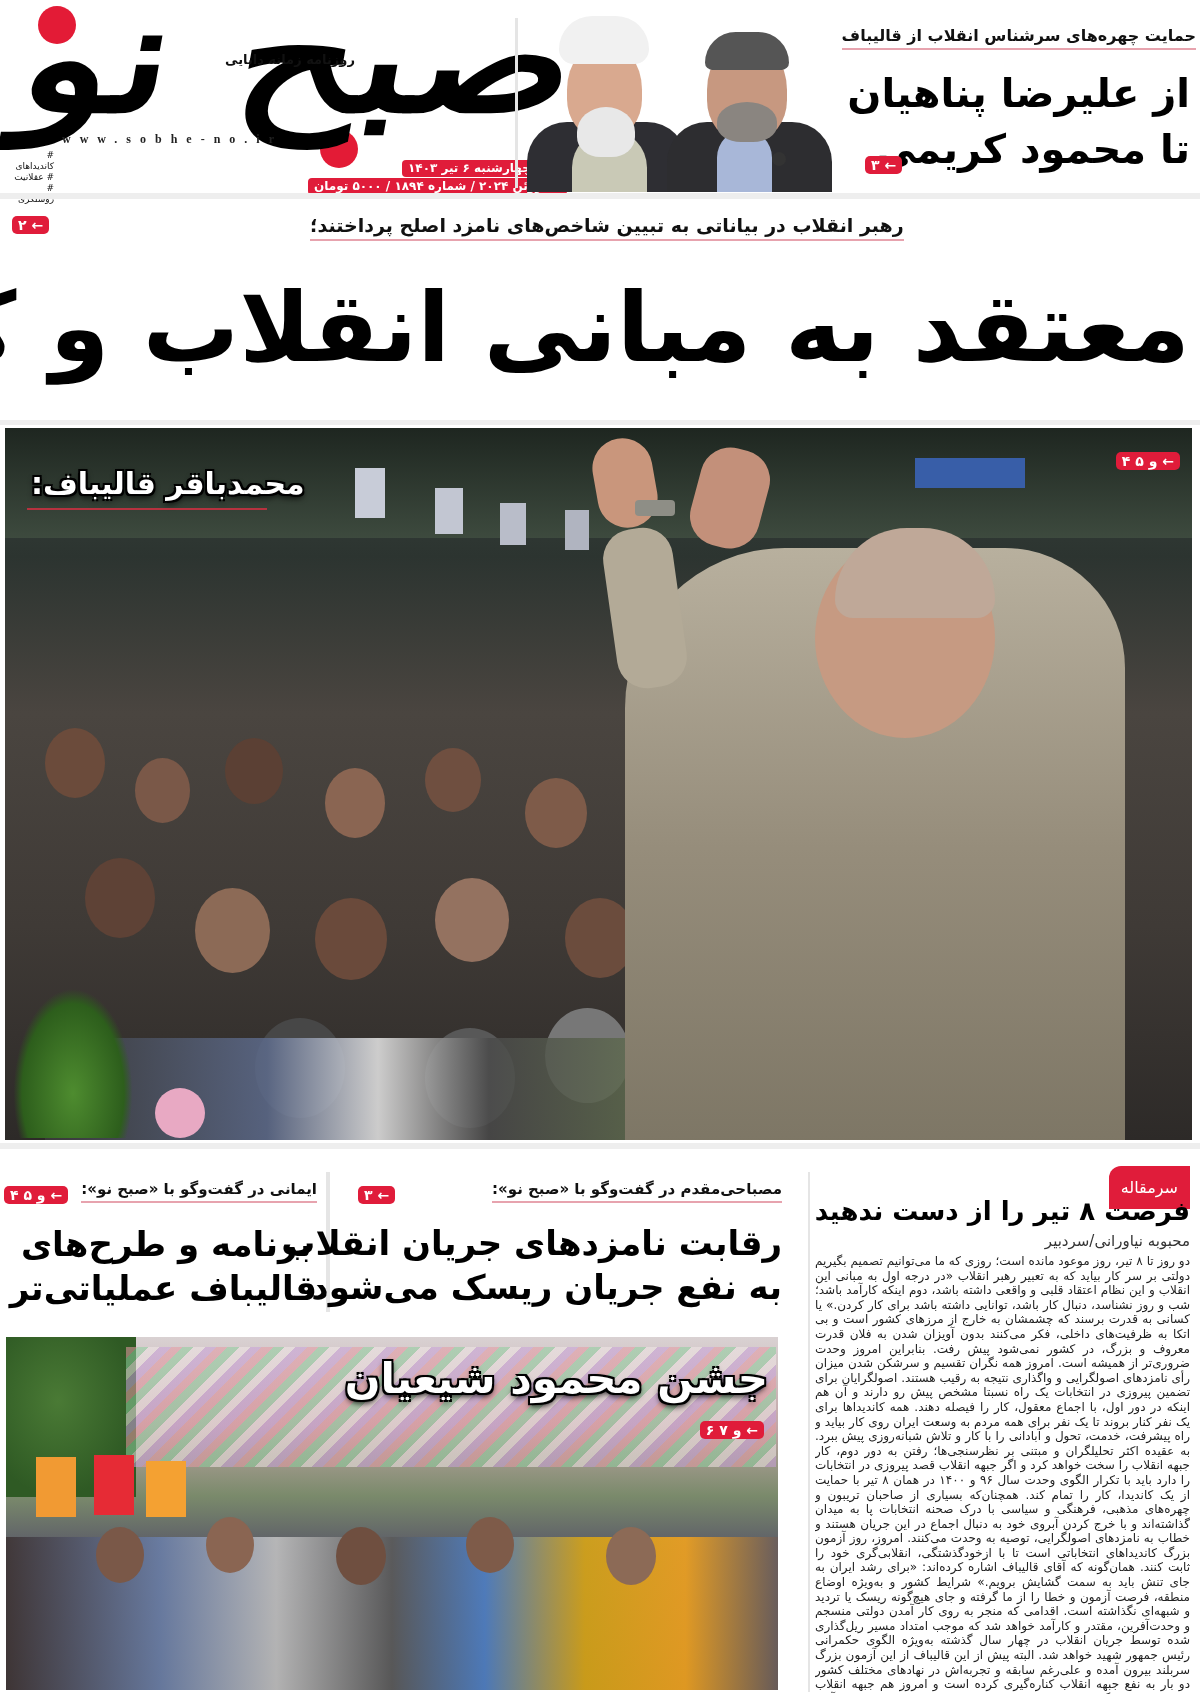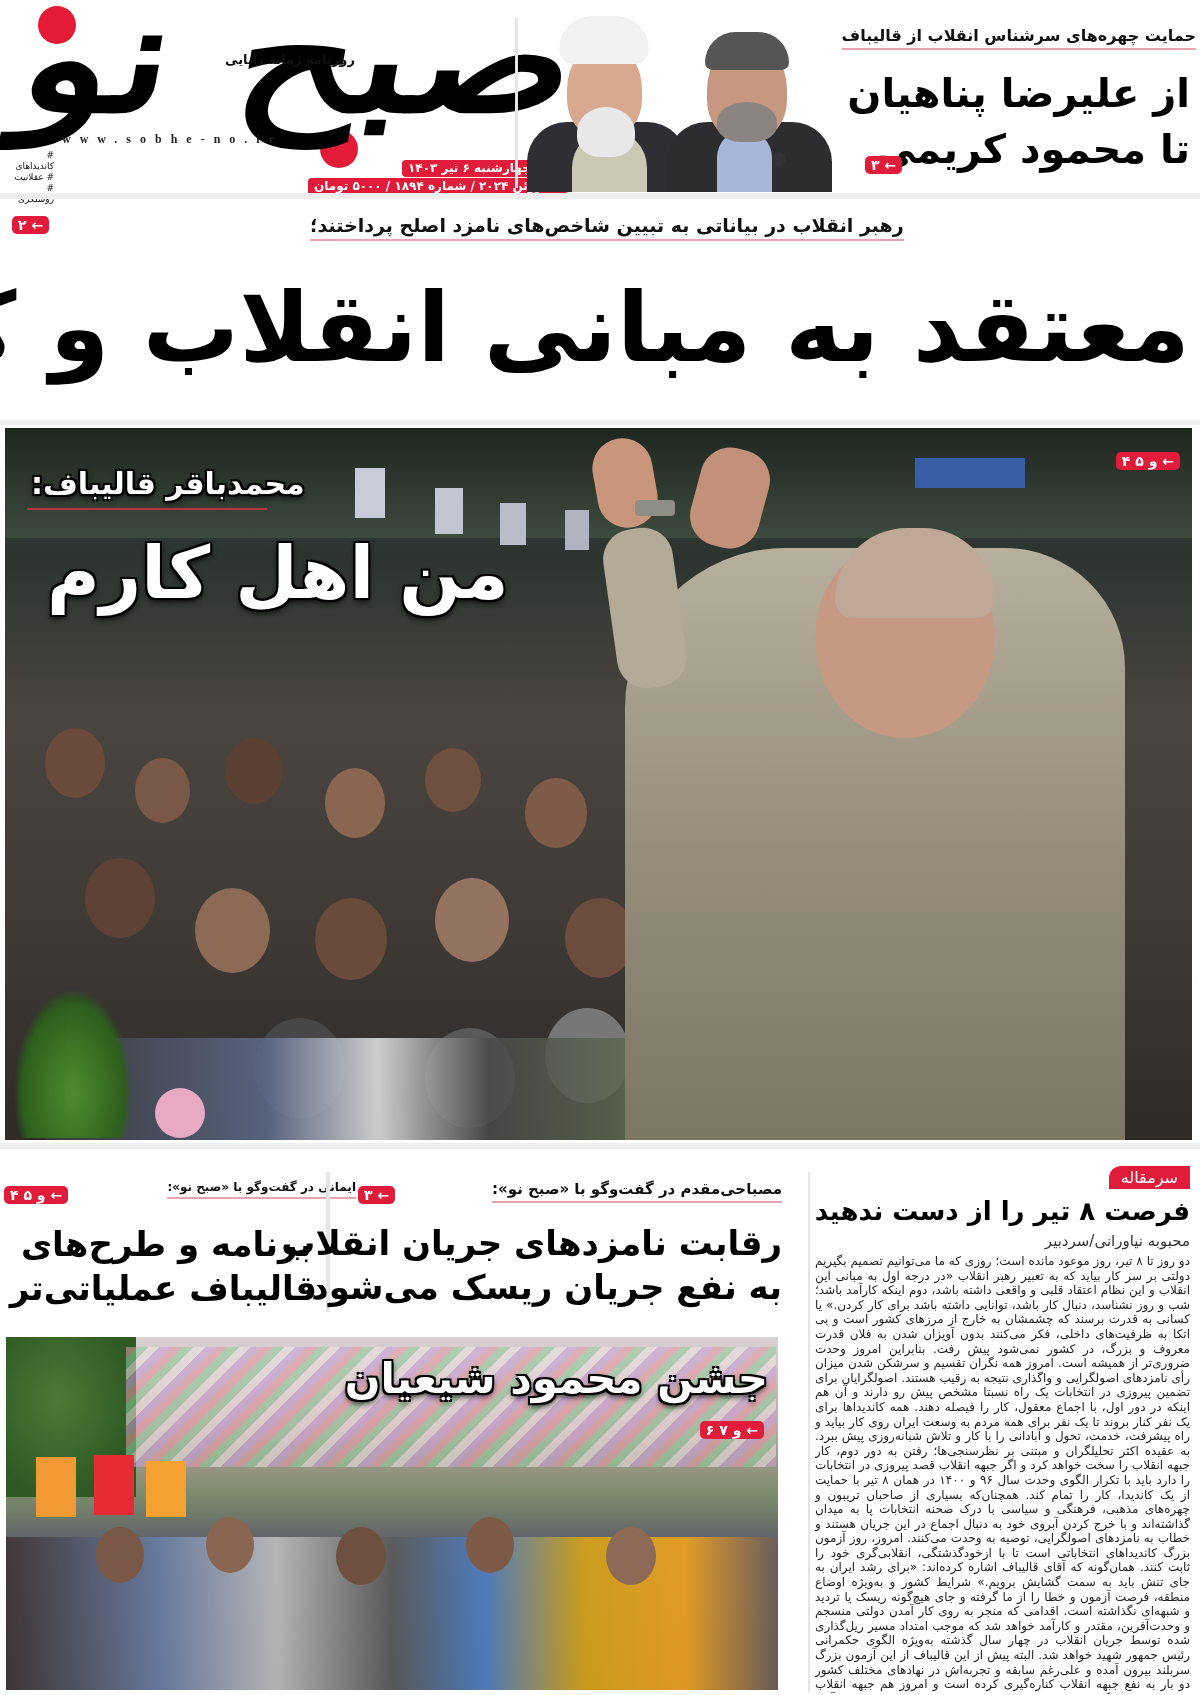--- a/index.html
+++ b/index.html
@@ -25,21 +25,21 @@
   .sep-h { position:absolute; background:#eeeeee; }
   .kicker { position:absolute; direction:rtl; font-weight:bold; color:#111; white-space:nowrap; }
   .underline { border-bottom:2px solid #e7a3ae; padding-bottom:3px; }
   .headline { position:absolute; direction:rtl; font-weight:900; color:#000; white-space:nowrap; text-align:right; }
   
   .photo { position:absolute; overflow:hidden; }
   .crowd-head { position:absolute; border-radius:50%; }
   .overlay-text { position:absolute; direction:rtl; color:#fff; font-weight:900; white-space:nowrap;
                   text-shadow: 0 0 3px #000, 2px 2px 0 #000, -2px -2px 0 #000, 2px -2px 0 #000, -2px 2px 0 #000, 0 3px 6px #000; }
   .editorial-label { position:absolute; background:#e01c3a; color:#fff; border-radius:12px 0 0 0; font-size:16px;
-                     padding:2px 12px; direction:rtl; }
+                     padding:12px 12px; direction:rtl; }
   .ed-body { position:absolute; direction:rtl; text-align:justify; font-size:12px; line-height:14.6px; color:#222; }
 </style>
 </head>
 <body>
 
 <div class="logo">
   <div class="logo-dot" style="left:28px;top:6px;width:38px;height:38px;"></div>
   <div class="logo-dot" style="left:310px;top:130px;width:38px;height:38px;"></div>
   <div class="logo-glyph" style="left:30px;top:-30px;font-size:150px;letter-spacing:-8px;direction:rtl;transform:scaleX(1.25) skewX(-8deg);transform-origin:left top;">صبح نو</div>
 </div>
@@ -114,28 +114,27 @@
   <div style="position:absolute;left:620px;top:120px;width:500px;height:600px;background:linear-gradient(180deg,#b8b09e,#968d7b 50%,#7d7665);border-radius:160px 120px 0 0;"></div>
   <div style="position:absolute;left:605px;top:100px;width:70px;height:160px;background:#b3aa97;transform:rotate(-8deg);border-radius:30px;"></div>
   <div style="position:absolute;left:590px;top:10px;width:60px;height:90px;background:#c9967c;border-radius:30px;transform:rotate(-10deg);"></div>
   <div style="position:absolute;left:690px;top:20px;width:70px;height:100px;background:#c3907a;border-radius:30px;transform:rotate(15deg);"></div>
   <div style="position:absolute;left:810px;top:110px;width:180px;height:200px;background:#c69a82;border-radius:50%;"></div>
   <div style="position:absolute;left:830px;top:100px;width:160px;height:90px;background:#bfa898;border-radius:80px 80px 20px 20px;"></div>
   <div style="position:absolute;left:630px;top:72px;width:40px;height:16px;background:#8e8e86;border-radius:4px;"></div>
 
   <div class="overlay-text" style="left:26px;top:38px;font-size:30px;font-weight:bold;">محمدباقر قالیباف:</div>
   <div style="position:absolute;left:22px;top:80px;width:240px;height:2px;background:#b6323f;"></div>
-  <div class="overlay-text" style="left:42px;top:100px;font-size:72px;line-height:90px;">من اهل کارم</div>
   <div class="badge" style="right:12px;top:24px;">۴ و ۵ ←</div>
 </div>
 
 <div class="sep-h" style="left:0;top:1143px;width:1200px;height:6px;"></div>
 
 <div class="badge" style="left:4px;top:1186px;">۴ و ۵ ←</div>
-<div class="kicker underline" style="right:844px;top:1180px;font-size:12px;">ایمانی در گفت‌وگو با «صبح نو»:</div>
+<div class="kicker underline" style="right:883px;top:1180px;font-size:15px;">ایمانی در گفت‌وگو با «صبح نو»:</div>
 <div class="headline" style="right:888px;top:1224px;font-size:34px;line-height:40px;">برنامه و طرح‌های</div>
 <div class="headline" style="right:883px;top:1268px;font-size:34px;line-height:40px;">قالیباف عملیاتی‌تر بود</div>
 
 <div class="sep-v" style="left:326px;top:1172px;width:4px;height:140px;"></div>
 
 <div class="badge" style="left:358px;top:1186px;">۳ ←</div>
 <div class="kicker underline" style="right:418px;top:1180px;font-size:15px;">مصباحی‌مقدم در گفت‌وگو با «صبح نو»:</div>
 <div class="headline" style="right:418px;top:1222px;font-size:34px;line-height:42px;">رقابت نامزدهای جریان انقلاب</div>
 <div class="headline" style="right:418px;top:1266px;font-size:34px;line-height:42px;">به نفع جریان ریسک می‌شود</div>
 

